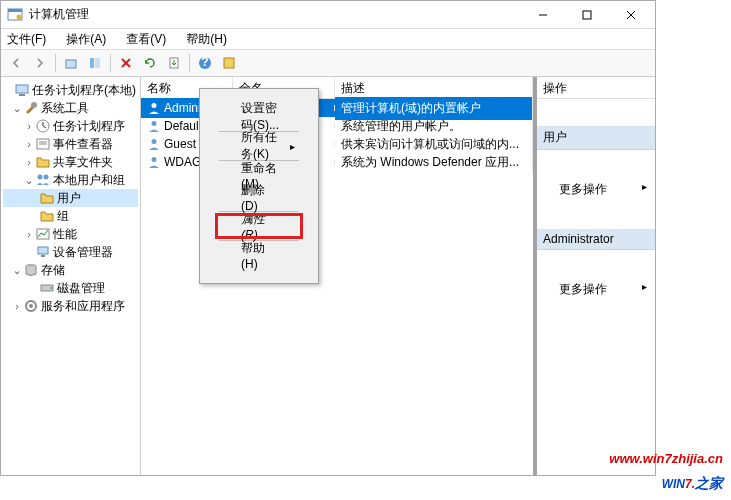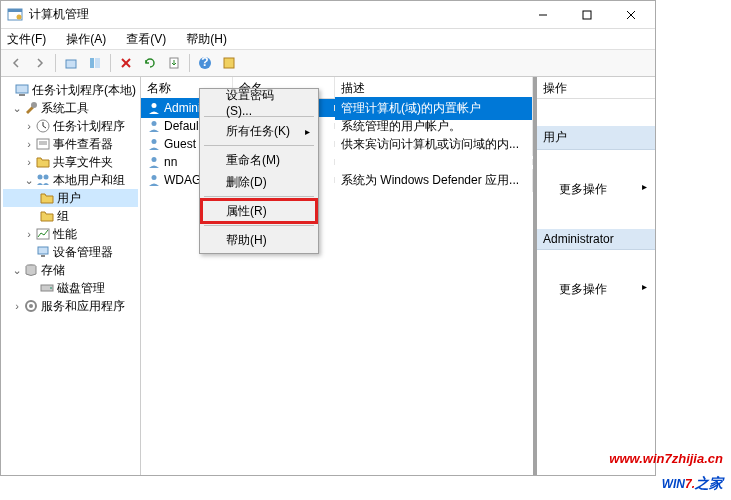--- a/index.html
+++ b/index.html
@@ -25,25 +25,25 @@
   .center { flex: 1; display: flex; flex-direction: column; min-width: 0; position: relative; }
   .colhdr { height: 22px; display: flex; border-bottom: 1px solid #ddd; background: #fff; }
   .col { border-right: 1px solid #e5e5e5; padding: 3px 6px; }
   .c1 { width: 92px; } .c2 { width: 102px; } .c3 { flex: 1; }
   .rows { flex: 1; position: relative; }
   .row { height: 18px; display: flex; align-items: center; }
   .row .c1 { display: flex; align-items: center; gap: 3px; }
   .row.sel { background: #0078d7; color: #fff; }
   .row.sel .c1, .row.sel .c3 { background: #0078d7; }
   .uicon { width: 14px; height: 14px; flex-shrink: 0; }
-  .ctxmenu { position: absolute; left: 199px; top: 88px; width: 120px; background: #f0f0f0; border: 1px solid #a0a0a0; box-shadow: 2px 2px 4px rgba(0,0,0,.25); padding: 2px; z-index: 10; }
+  .ctxmenu { position: absolute; left: 199px; top: 88px; width: 120px; background: #f0f0f0; border: 1px solid #a0a0a0; box-shadow: 2px 2px 4px rgba(0,0,0,.25); padding: 17px; z-index: 10; }
   .mi { height: 22px; display: flex; align-items: center; padding: 0 20px 0 24px; position: relative; }
   .msep { height: 1px; background: #c0c0c0; margin: 3px 2px; }
   .mi .arrow { position: absolute; right: 6px; font-size: 10px; }
-  .mi.hl { outline: 3px solid #e02020; outline-offset: -1px; }
+  .mi.hl { outline: 3px solid #e02020; outline-offset: -1px; font-style: italic; }
   .actions { width: 122px; border-left: 4px solid #a3a3a3; display: flex; flex-direction: column; gap: 27px; }
   .ahdr { height: 22px; padding: 3px 6px; border-bottom: 1px solid #ddd; background: #fff; }
   .agroup { background: #d9e7f5; padding: 3px 6px; border-bottom: 1px solid #c5d5e5; }
   .aitem { padding: 4px 8px 4px 22px; }
   .watermark { position: absolute; right: 8px; bottom: 6px; text-align: right; }
   .watermark .url { color: #d00; font-weight: bold; font-style: italic; font-size: 13px; }
   .watermark .logo { font-family: Arial; font-weight: bold; font-style: italic; font-size: 24px; color: #0046c8; text-shadow: 1px 1px 0 #fff, -1px -1px 0 #fff; }
   .watermark .logo .seven { color: #d00; }
 </style>
 </head>
@@ -284,31 +284,20 @@
             </div>
             <div class="col c2"></div>
             <div class="col c3">供来宾访问计算机或访问域的内...</div>
           </div>
           <div class="row">
             <div class="col c1">
               <svg class="uicon" viewBox="0 0 14 14">
                 <circle cx="7" cy="4.5" r="2.5" fill="#6aa0d0"></circle>
                 <path d="M2 13 Q7 8 12 13 Z" fill="#6aa0d0"></path>
               </svg>
-              <span>nn</span>
-            </div>
-            <div class="col c2"></div>
-            <div class="col c3"></div>
-          </div>
-          <div class="row">
-            <div class="col c1">
-              <svg class="uicon" viewBox="0 0 14 14">
-                <circle cx="7" cy="4.5" r="2.5" fill="#6aa0d0"></circle>
-                <path d="M2 13 Q7 8 12 13 Z" fill="#6aa0d0"></path>
-              </svg>
               <span>WDAGUtility...</span>
             </div>
             <div class="col c2"></div>
             <div class="col c3">系统为 Windows Defender 应用...</div>
           </div>
         </div>
     </div>
 
     <div class="actions">
       <div class="ahdr">操作</div>

